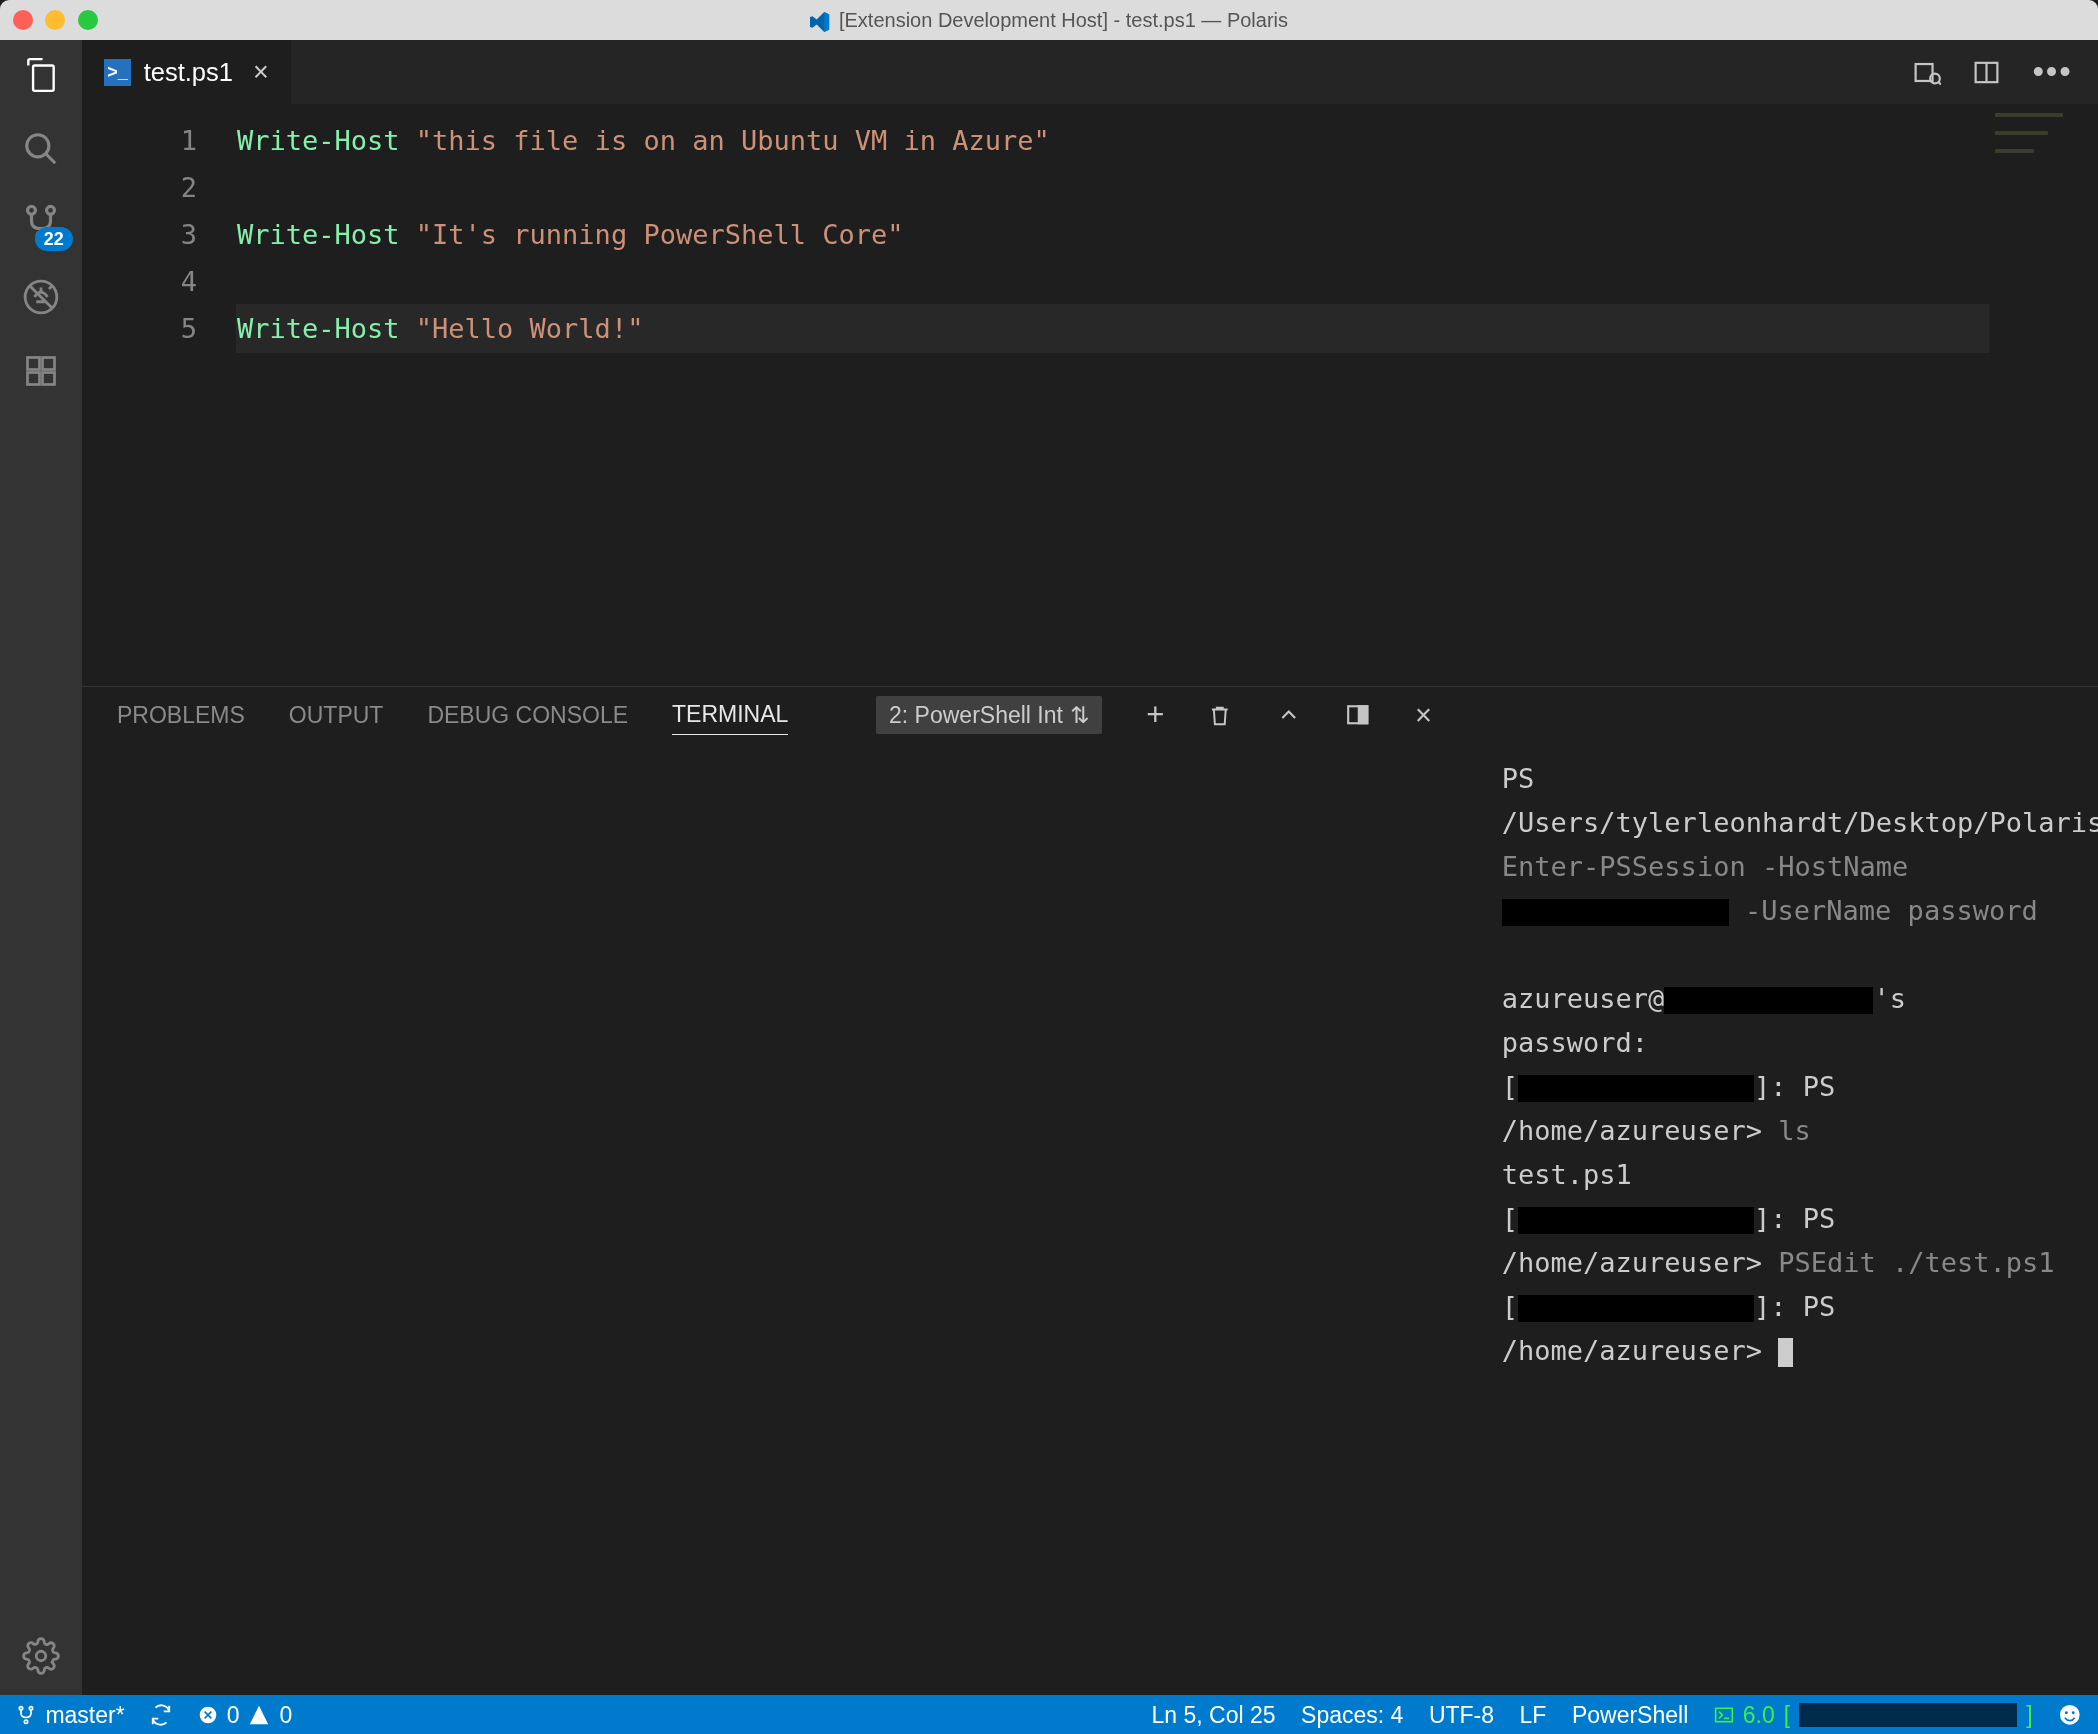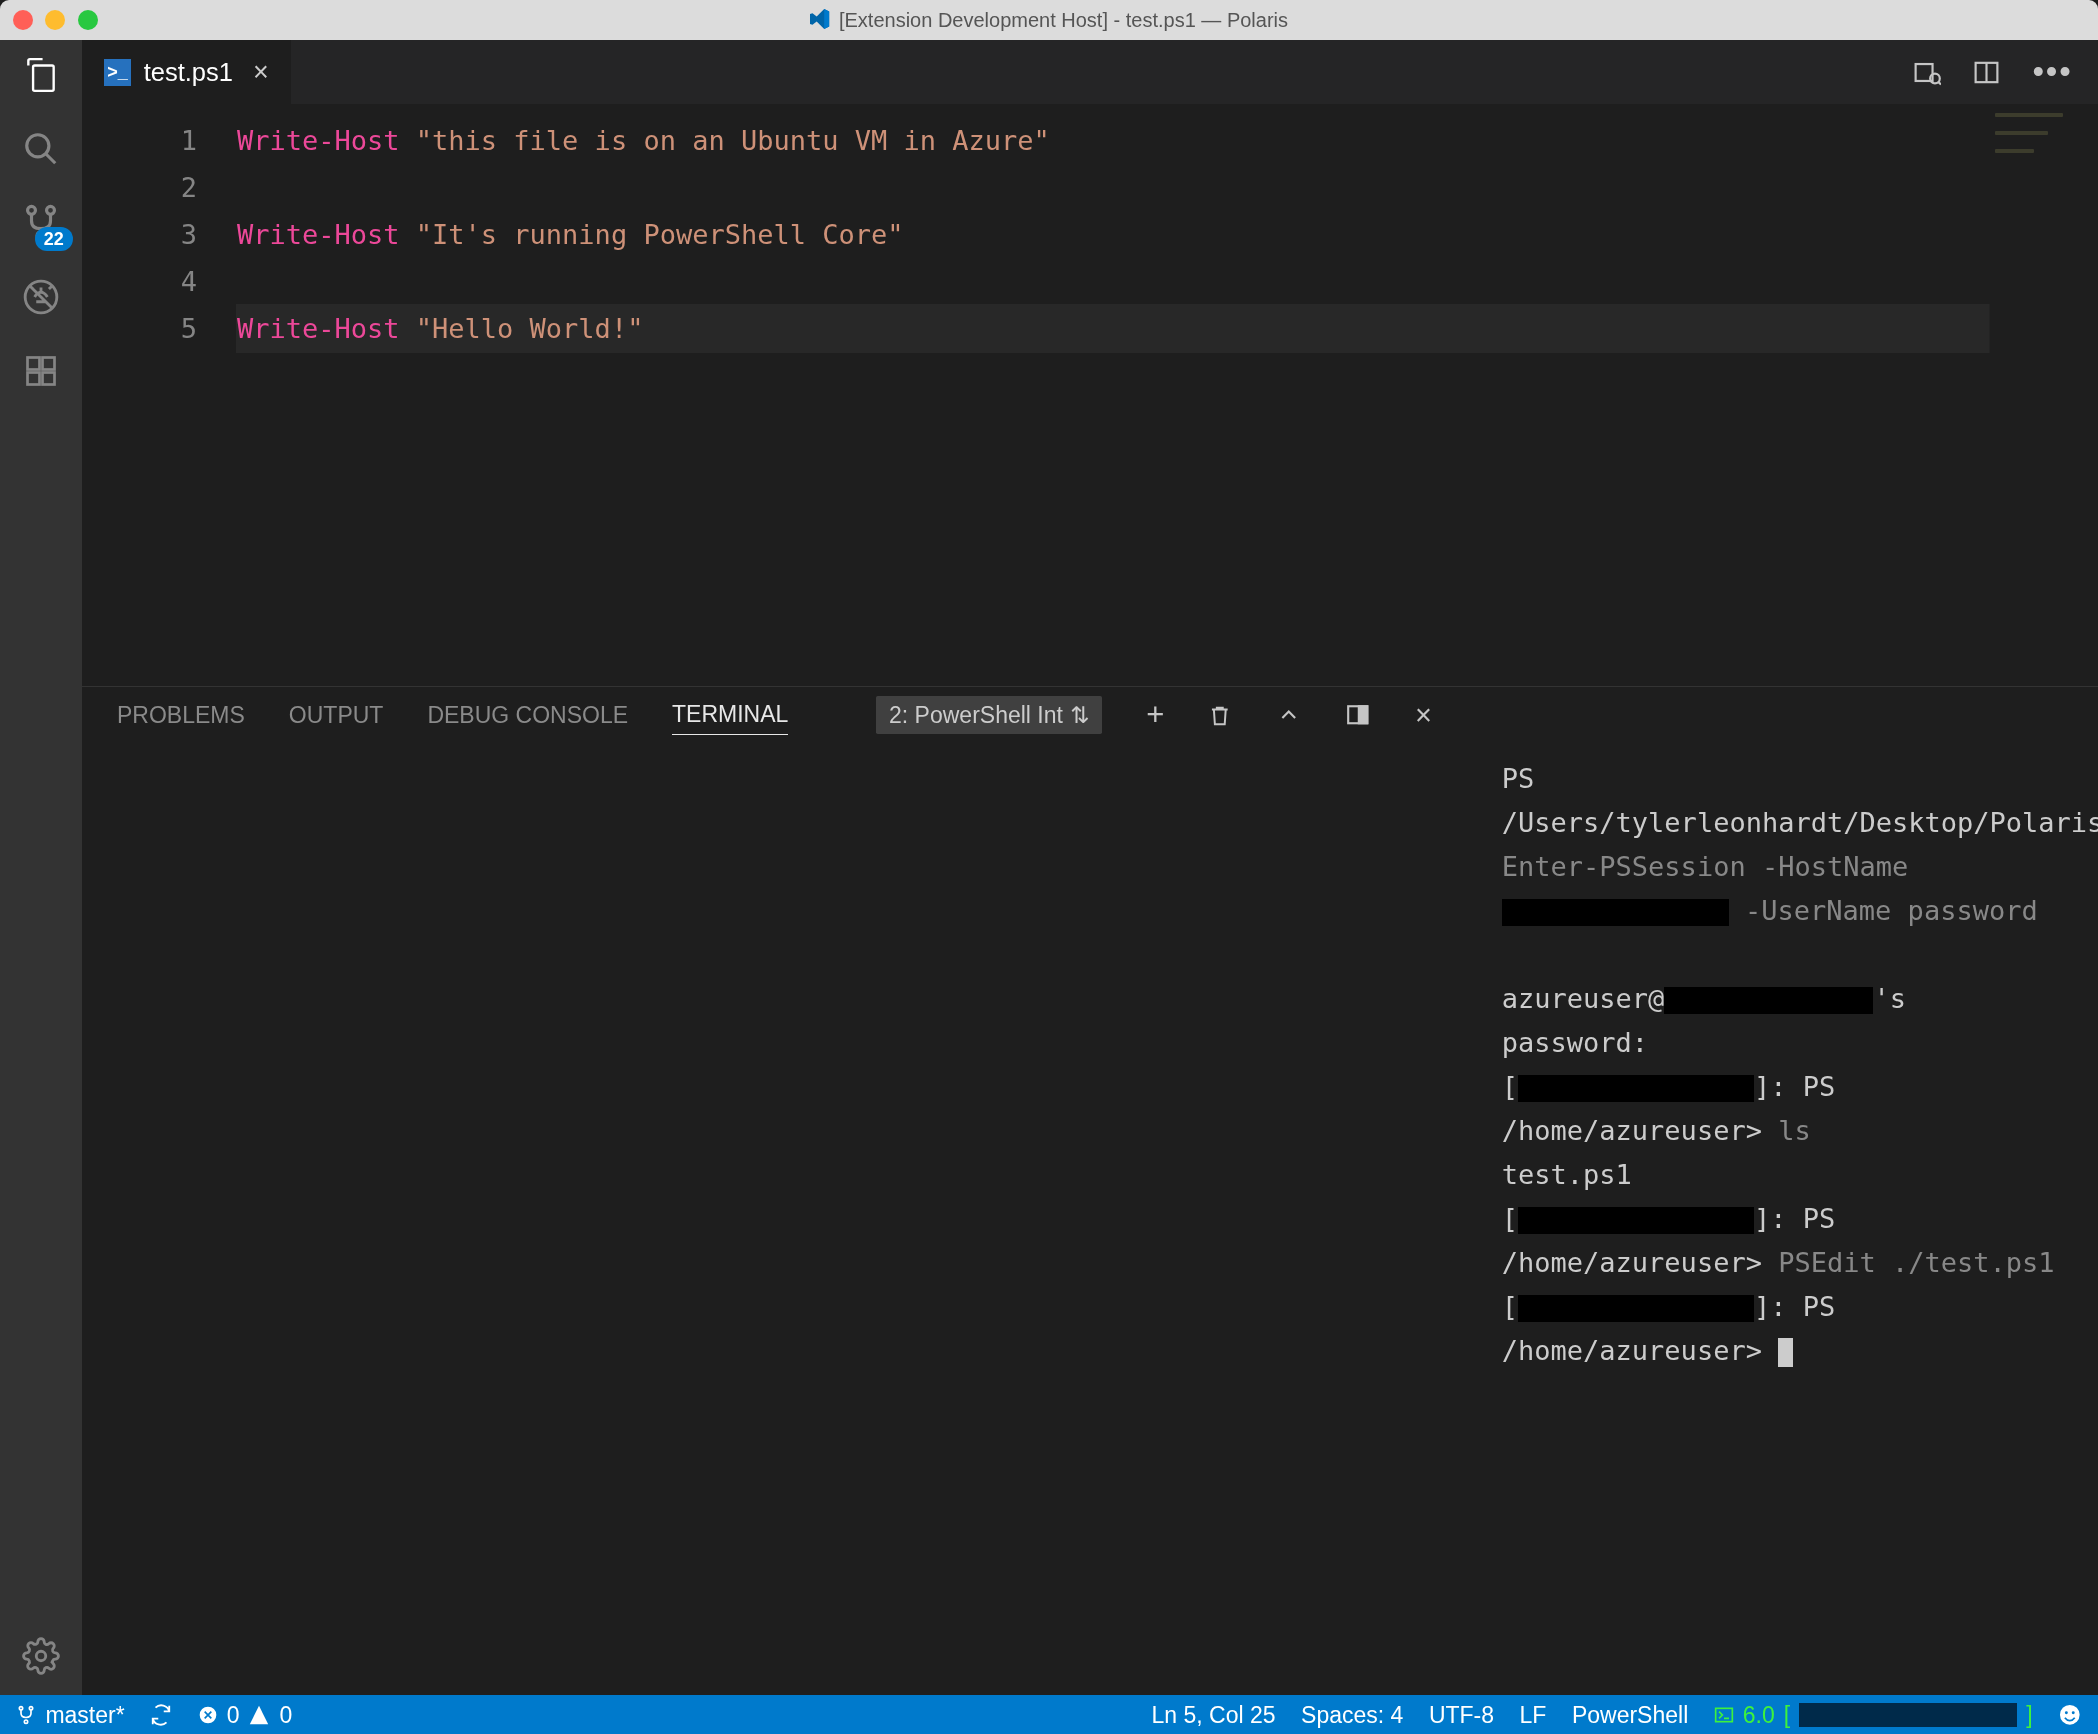--- a/index.html
+++ b/index.html
@@ -19,21 +19,21 @@
     display: flex;
     align-items: center;
     padding: 0 12.7px;
     position: relative;
     border-top-left-radius: 9px;
     border-top-right-radius: 9px;
   }
   .traffic { display:flex; gap:12.7px; }
   .tl { width:20px; height:20px; border-radius:50%; }
   .tl.red{background:#ff5f57;} .tl.yel{background:#febc2e;} .tl.grn{background:#28c840;}
-  .title-center{position:absolute;left:0;right:0;text-align:center;color:#555;font-size:20px;display:flex;align-items:flex-start;justify-content:center;gap:9px;}
+  .title-center{position:absolute;left:0;right:0;text-align:center;color:#555;font-size:20px;display:flex;align-items:flex-end;justify-content:center;gap:9px;}
 
   .body-row { flex:1; display:flex; min-height:0; }
   .activity-bar{ width:82px; background:#333333; display:flex; flex-direction:column; align-items:center; padding-top:16.4px; gap:36px;}
   .activity-bar .ab-item{ width:38px; height:38px; display:flex; align-items:center; justify-content:center; color:#858585; position:relative; cursor:pointer;text-decoration:underline;}
   .activity-bar .ab-item.active{ color:#fff; }
   .ab-badge{position:absolute; bottom:-9px; right:-12.7px; background:#007acc; color:#fff; border-radius:18px; font-size:18px; padding:1.8px 9px; font-weight:600;}
   .ab-spacer{flex:1;}
   .main-col{ flex:1; display:flex; flex-direction:column; min-width:0; }
 
   .tabrow{ height:64px; background:#252526; display:flex; align-items:stretch;}
@@ -43,21 +43,21 @@
   .tab-actions{ margin-left:auto; display:flex; align-items:center; gap:31px; padding-right:25.5px; color:#c5c5c5;}
   .tab-actions svg{width:29px;height:29px;}
   .ellipsis{font-size:33px; letter-spacing:1.8px; line-height:0;}
 
   .editor{ flex:0 0 582px; background:#1e1e1e; position:relative; font-family: Menlo, Consolas, monospace; font-size:27px; display:flex;}
   .gutter{ width:155px; text-align:right; color:#858585; padding-top:12.7px;}
   .gutter div{ height:47px; line-height:47px; padding-right:40px;}
   .code{ flex:1; padding-top:12.7px;}
   .code .line{ height:47px; line-height:47px; white-space:pre;}
   .code .line.hl{ background:#282828; outline:0.9px solid #282828;}
-  .cmd{color:#ec4899;}
+  .cmd{color:#86efac;}
   .str{color:#ce9178;}
   .minimap{ width:109px; background:#1e1e1e; opacity:.5; padding:9px 5.5px;}
   .mm-line{height:3.6px;background:#5a5a3a;margin-bottom:5.5px;border-radius:0.9px;}
 
   .panel{ flex:1; display:flex; flex-direction:row; border-top:0.9px solid #333; background:#1e1e1e; min-height:0;}
   .panel-tabs{ height:56px; display:flex; align-items:center; gap:44px; padding:0 35px; color:#8a8a8a; font-size:23px;}
   .panel-tab{cursor:pointer; padding:5.5px 0;}
   .panel-tab.active{ color:#e7e7e7; border-bottom:1.8px solid #e7e7e7;}
   .panel-tabs .spacer{flex:1;}
   .term-select{ background:#404040; color:#ccc; padding:5.5px 12.7px; font-size:23px; display:flex; align-items:center; gap:7.3px; border-radius:1.8px;}

